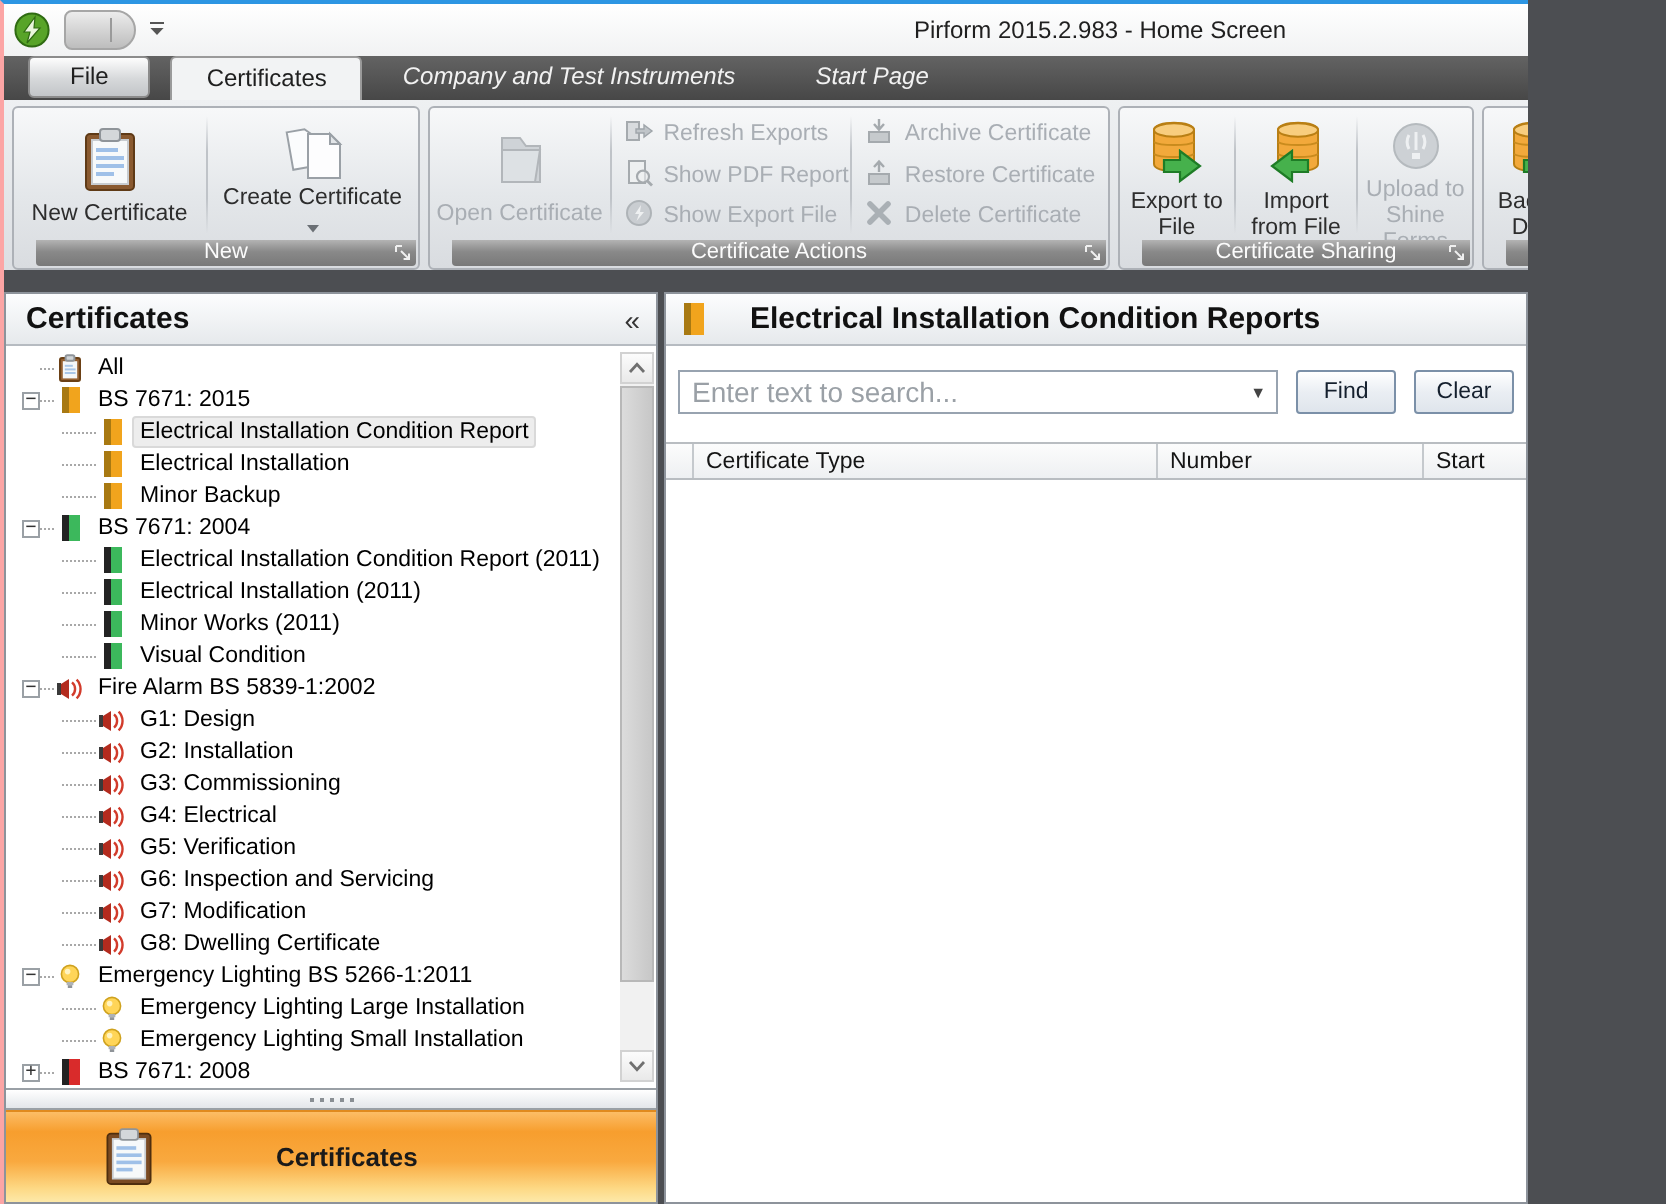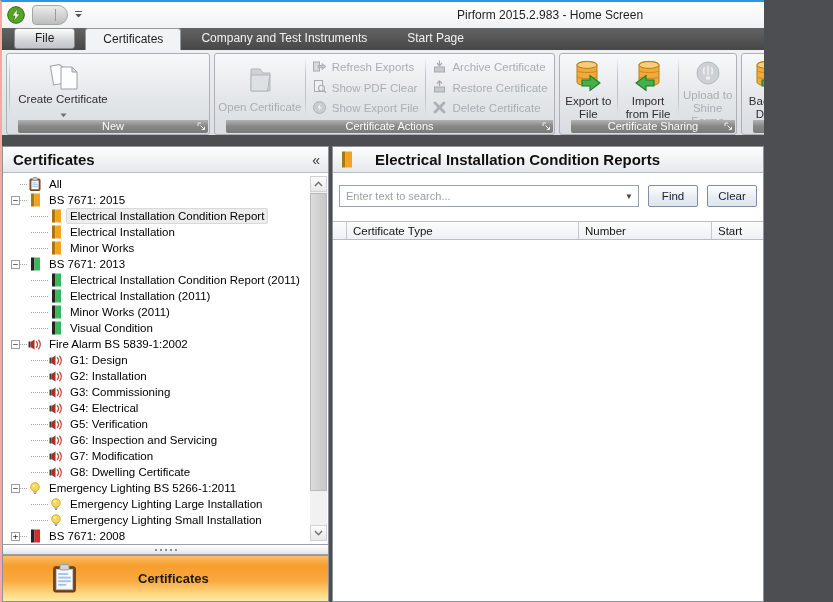--- a/index.html
+++ b/index.html
@@ -17,21 +17,21 @@
   .qat-arrow { margin-left:6px; display:flex; }
   .wtitle { position:absolute; left:455px; top:6px; font-size:12px; color:#1f1f1f; white-space:nowrap; }
 
   
   .tabrow { height:22px; background:linear-gradient(#636363,#474747); display:flex; align-items:flex-start; padding-left:12px; }
   .tab { font-size:12px; white-space:nowrap; cursor:default; }
   .tab.file { background:linear-gradient(#fdfdfd,#d6d8da 55%,#c2c5c8); border:1px solid #8b8b8b; border-radius:3px;
               color:#1f1f1f; padding:2px 20px 3px; margin-bottom:1px; margin-right:10px; }
   .tab.active { background:#f2f3f4; border:1px solid #9a9a9a; border-bottom:none; border-radius:3px 3px 0 0;
                 color:#1f1f1f; padding:3px 17px 4px; }
-  .tab.plain { color:#f2f2f2; padding:3px 20px 22px; }
+  .tab.plain { color:#f2f2f2; padding:3px 20px 22px;font-style:italic; }
 
   
   .ribbon { height:90px; background:linear-gradient(#eef0f2,#dcdfe3); display:flex; gap:4px; padding:3px 0 0 4px;
             border-bottom:5px solid #4c4e52; }
   .rgroup { position:relative; height:82px; flex:none; border:1px solid #adb1b7; border-radius:3px;
             background:linear-gradient(#f7f8f9,#e4e7ea 55%,#d9dce0); }
   .gbody { display:flex; height:calc(100% - 14px); padding:1px 1px 0 1px; }
   .gcap { position:absolute; left:11px; right:1px; bottom:1px; height:13px; border-radius:0 0 2px 2px;
           background:linear-gradient(#b3b3b3,#898989 45%,#797979); color:#fbfbfb; font-size:11px; line-height:13px;
           text-align:center; }
@@ -83,21 +83,21 @@
   .splitter i { width:2px; height:2px; background:#8a8f94; }
   .cert-btn { height:46px; flex:none; display:flex; align-items:center; border-top:1px solid #e08a1e; cursor:default;
               background:linear-gradient(#fcbd66,#f79e2e 22%,#f9a93f 55%,#fdd985 85%,#fde9a9); }
   .cert-btn .cic { margin-left:48px; display:flex; }
   .cert-btn .clabel { margin-left:60px; font-weight:bold; font-size:13px; color:#1a1a1a; }
 
   
   .rp-body { flex:1; background:#fff; padding:8px 6px 0 6px; display:flex; flex-direction:column; }
   .search-row { display:flex; align-items:center; margin-top:4px; }
   .search-box { width:350px; height:22px; border:1px solid #98a3b0; display:flex; align-items:center; background:#fff; }
-  .search-box input { flex:1; min-width:0; border:none; outline:none; font-size:11px; padding-left:6px; color:#333;
+  .search-box input { flex:1; min-width:0; border:none; outline:none; font-size:14px; padding-left:6px; color:#333;
                       font-family:"Liberation Sans",sans-serif; background:transparent; }
   .search-box input::placeholder { color:#9aa0a6; }
   .dd { width:18px; flex:none; display:flex; justify-content:center; font-size:8px; color:#444; cursor:default; }
   .btn { width:58px; height:22px; margin-left:9px; border:1px solid #7b90a8; border-radius:2px; font-size:11.5px;
          color:#15202e; display:flex; align-items:center; justify-content:center; cursor:default;
          background:linear-gradient(#ffffff,#eaeef3 50%,#dfe5ec); }
   .table-header { margin:14px -6px 0 -6px; height:19px; flex:none; display:flex; font-size:11.5px; color:#151515;
                   background:linear-gradient(#fcfcfc,#eef0f2); border-top:1px solid #b9bdc1; border-bottom:1px solid #b9bdc1; }
   .th { border-right:1px solid #c5c9cd; display:flex; align-items:center; padding-left:6px; }
   .th.ind { width:14px; padding:0; }
@@ -134,20 +134,34 @@
     <div class="tab file">File</div>
     <div class="tab active">Certificates</div>
     <div class="tab plain">Company and Test Instruments</div>
     <div class="tab plain">Start Page</div>
   </div>
 
   <div class="ribbon">
 
     <div class="rgroup" style="width:204px">
       <div class="gbody">
+        <div class="rbtn" style="width:94px">
+          <span class="ric">
+            <svg width="30" height="34" viewBox="0 0 30 34">
+              <rect x="3" y="4" width="24" height="28" rx="2" fill="#8a5a30" stroke="#5f3a16"></rect>
+              <rect x="6" y="7" width="18" height="22" fill="#f7f9fa" stroke="#c8ccd0"></rect>
+              <rect x="10" y="1.5" width="10" height="6" rx="1.5" fill="#d4d7da" stroke="#8f9499"></rect>
+              <rect x="8" y="11" width="11" height="2" fill="#9fc0e8"></rect>
+                <rect x="8" y="15" width="14" height="2" fill="#9fc0e8"></rect>
+              <rect x="8" y="19" width="14" height="2" fill="#9fc0e8"></rect>
+                <rect x="8" y="23" width="9" height="2" fill="#9fc0e8"></rect>
+            </svg>
+          </span>
+          <span>New Certificate</span>
+        </div>
         <div class="vdiv"></div>
         <div class="rbtn" style="width:104px">
           <span class="ric">
             <svg width="34" height="34" viewBox="0 0 34 34">
               <g transform="rotate(-10 12 16)">
                   <path d="M6 6 h9 l4 4 v15 h-13 z" fill="#fbfcfd" stroke="#9aa0a6"></path>
                 </g>
               <path d="M15 8 h11 l5 5 v17 h-16 z" fill="#fdfdfe" stroke="#9aa0a6"></path>
               <path d="M26 8 v5 h5 z" fill="#e2e5e8" stroke="#9aa0a6"></path>
             </svg>
@@ -194,21 +208,21 @@
             <span>Refresh Exports</span>
           </div>
           <div class="srow">
             <span>
               <svg width="15" height="15" viewBox="0 0 15 15">
                   <rect x="2.5" y="1.5" width="8" height="11" fill="#eef0f1" stroke="#a5aaae"></rect>
                   <circle cx="9.5" cy="9.3" r="3" fill="rgba(238,240,241,0.6)" stroke="#a5aaae" stroke-width="1.1"></circle>
                   <path d="M11.7 11.5 L14 13.8" stroke="#a5aaae" stroke-width="1.4"></path>
                 </svg>
             </span>
-            <span>Show PDF Clear</span>
+            <span>Show PDF Report</span>
           </div>
           <div class="srow">
             <span>
               <svg width="15" height="15" viewBox="0 0 15 15">
                   <circle cx="7.5" cy="7.5" r="6" fill="#c9cdd1" stroke="#aeb3b7"></circle>
                   <path d="M8.5 3.5 L5.5 8 h2 L6.3 11.5 L10 7 h-2 z" fill="#eef0f1"></path>
                 </svg>
             </span>
             <span>Show Export File</span>
           </div>
@@ -395,33 +409,33 @@
             </div>
             <div class="tree-row">
               <span class="indent" style="width:28px"></span>
               <span class="dash long"></span>
               <span class="ticon">
                 <svg width="11" height="14" viewBox="0 0 11 14">
                   <rect x="1" y="0.5" width="3.5" height="13" fill="#a87912"></rect>
                   <rect x="4.5" y="0.5" width="5.5" height="13" fill="#f1a41d"></rect>
                 </svg>
               </span>
-              <span class="tlabel">Minor Works</span>
+              <span class="tlabel">Minor Backup</span>
             </div>
             <div class="tree-row">
               <span class="indent" style="width:8px"></span>
               <span class="expander">−</span>
               <span class="dash"></span>
               <span class="ticon">
                 <svg width="11" height="14" viewBox="0 0 11 14">
                   <rect x="1" y="0.5" width="3.5" height="13" fill="#232323"></rect>
                   <rect x="4.5" y="0.5" width="5.5" height="13" fill="#3cb85c"></rect>
                 </svg>
               </span>
-              <span class="tlabel">BS 7671: 2013</span>
+              <span class="tlabel">BS 7671: 2004</span>
             </div>
             <div class="tree-row">
               <span class="indent" style="width:28px"></span>
               <span class="dash long"></span>
               <span class="ticon">
                 <svg width="11" height="14" viewBox="0 0 11 14">
                   <rect x="1" y="0.5" width="3.5" height="13" fill="#232323"></rect>
                   <rect x="4.5" y="0.5" width="5.5" height="13" fill="#3cb85c"></rect>
                 </svg>
               </span>

